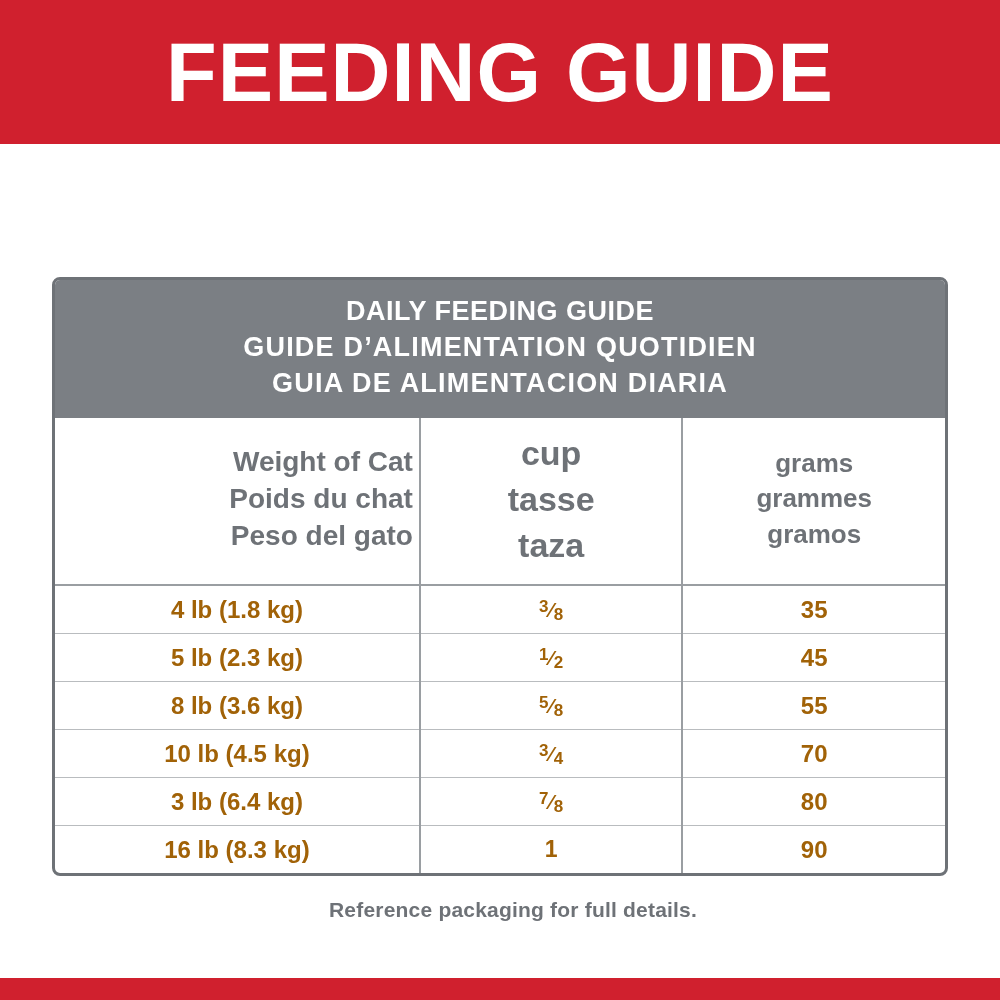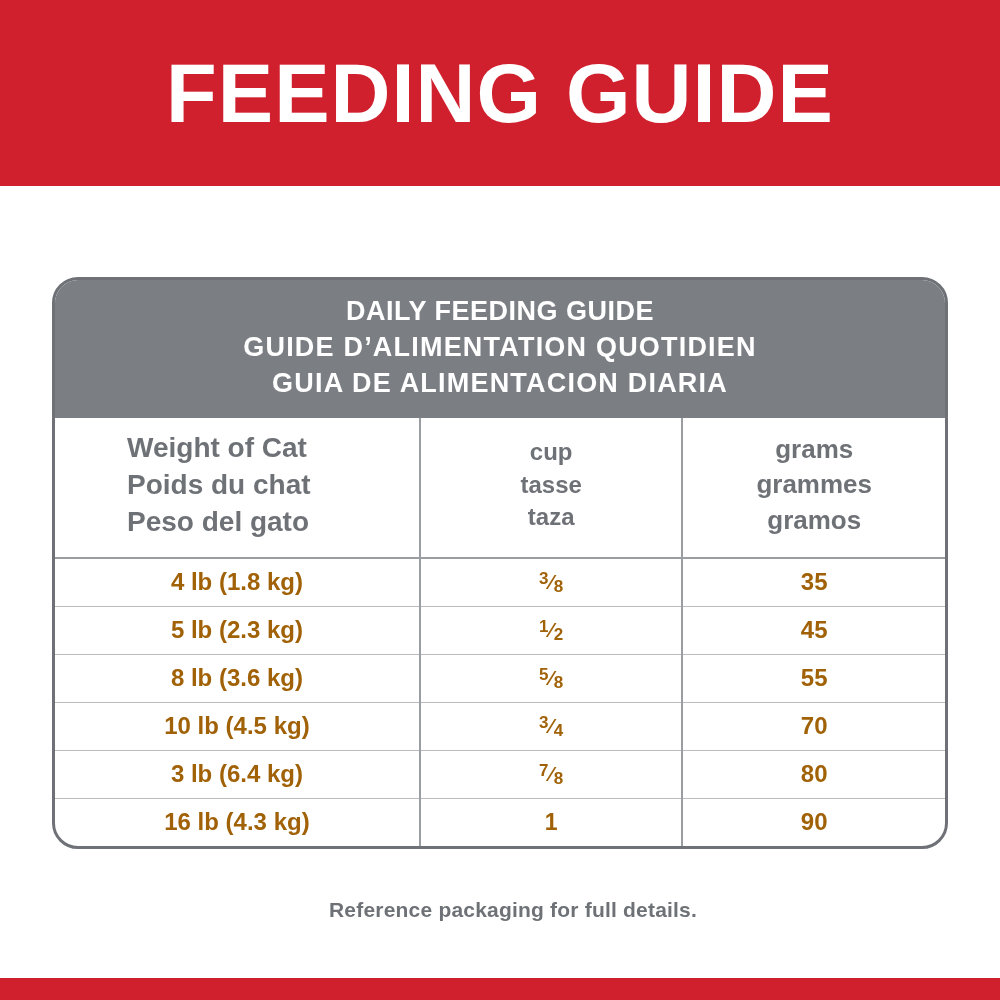--- a/index.html
+++ b/index.html
@@ -20,21 +20,21 @@
     height: 1000px;
     background: #ffffff;
   }
 
   
   .banner {
     position: absolute;
     left: 0;
     top: 0;
     width: 1000px;
-    height: 186px;
+    height: 144px;
     background: #d0202e;
     display: flex;
     align-items: center;
     justify-content: center;
   }
   .banner-title {
     color: #ffffff;
     font-family: "Liberation Sans", sans-serif;
     font-weight: bold;
     font-size: 83px;
@@ -53,21 +53,21 @@
     background: #d0202e;
   }
 
   
   .card {
     position: absolute;
     left: 52px;
     top: 277px;
     width: 896px;
     border: 3px solid #6e7277;
-    border-radius: 26px;
+    border-radius: 8px;
     overflow: hidden;
     background: #ffffff;
     box-sizing: border-box;
   }
 
   .card-header {
     background: #7b7f84;
     color: #ffffff;
     text-align: center;
     padding: 14px 10px 16px 10px;
@@ -95,28 +95,28 @@
 
   thead th {
     color: #6e7277;
     font-weight: bold;
     vertical-align: middle;
     padding: 12px 6px 16px 6px;
     border-bottom: 2px solid #9a9ea2;
     text-align: center;
   }
   thead th.col-weight {
-    text-align: left;
+    text-align: right;
     padding-left: 72px;
     font-size: 28px;
     line-height: 1.32;
     border-right: 2px solid #9a9ea2;
   }
   thead th.col-cup {
-    font-size: 24px;
+    font-size: 34px;
     line-height: 1.36;
     border-right: 2px solid #9a9ea2;
   }
   thead th.col-grams {
     font-size: 26px;
     line-height: 1.36;
   }
 
   tbody td {
     color: #a16207;
@@ -254,21 +254,21 @@
 
         <tr>
           <td class="c-weight">3 lb (6.4 kg)</td>
           <td class="c-cup">
             <span class="frac"><span class="num">7</span><span class="bar">⁄</span><span class="den">8</span></span>
           </td>
           <td class="c-grams">80</td>
         </tr>
 
         <tr>
-          <td class="c-weight">16 lb (4.3 kg)</td>
+          <td class="c-weight">16 lb (8.3 kg)</td>
           <td class="c-cup">
             <span class="whole">1</span>
           </td>
           <td class="c-grams">90</td>
         </tr>
 
       </tbody>
     </table>
   </div>
 

